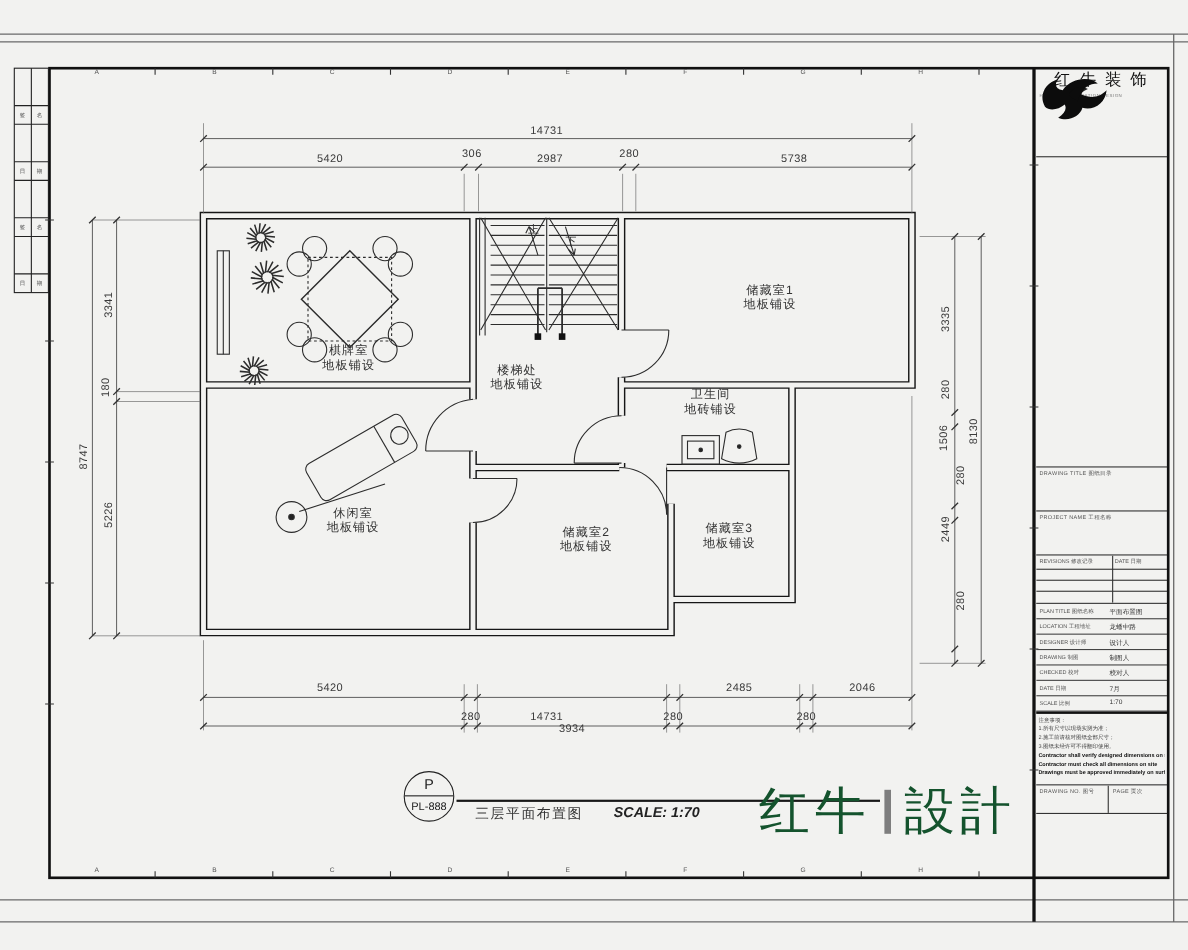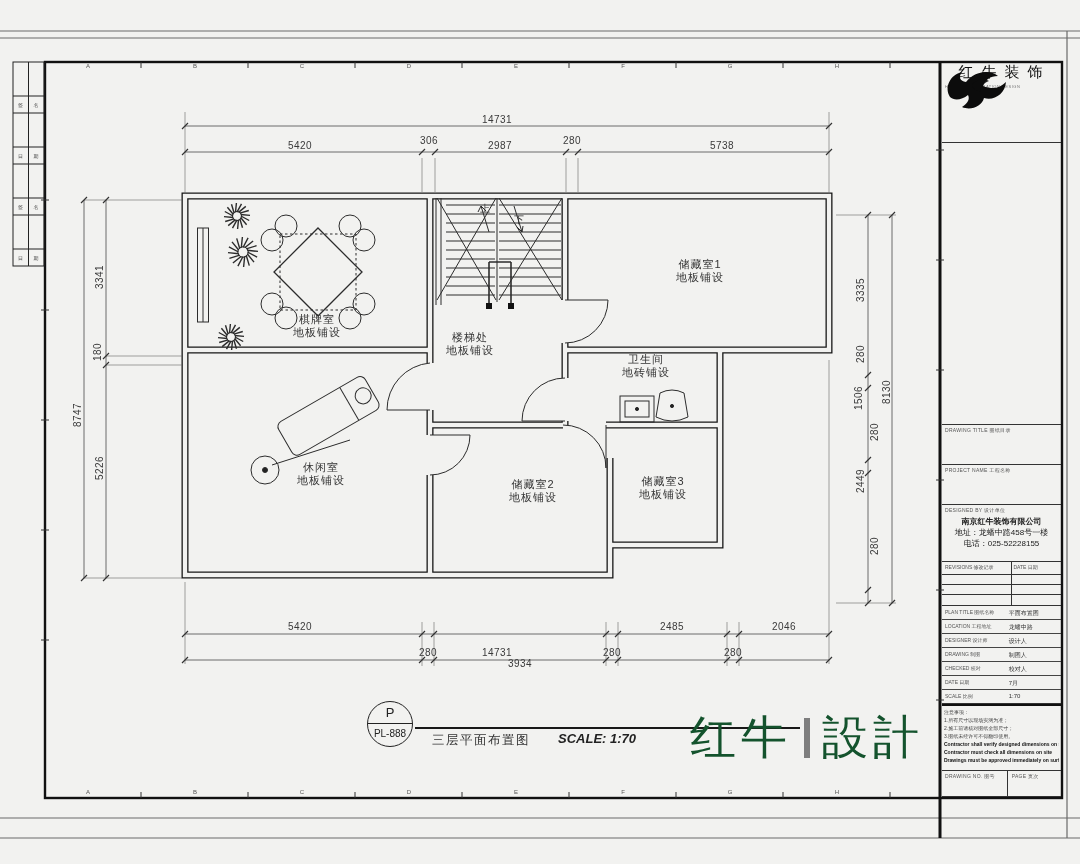--- a/index.html
+++ b/index.html
@@ -306,26 +306,20 @@
       <div class="logo-name">红牛装饰</div>
       <div class="logo-sub">HONGNIU DECORATION DESIGN</div>
     </div>
     <div class="sec tb-space"></div>
     <div class="sec tb-f">
       <div class="tb-label">DRAWING TITLE 图纸目录</div>
     </div>
     <div class="sec tb-f">
       <div class="tb-label">PROJECT NAME 工程名称</div>
     </div>
-    <div class="sec tb-company">
-      <div class="tb-label" style="text-align:left">DESIGNED BY 设计单位</div>
-      <div class="cline cname">南京红牛装饰有限公司</div>
-      <div class="cline">地址：龙蟠中路458号一楼</div>
-      <div class="cline">电话：025-52228155</div>
-    </div>
     <div class="sec tb-rev">
       <div class="rev-vline"></div>
       <div class="rev-hline" style="top:12px"></div>
       <div class="rev-hline" style="top:22px"></div>
       <div class="rev-hline" style="top:32px"></div>
       <div class="rev-hdr" style="left:3px">REVISIONS 修改记录</div>
       <div class="rev-hdr" style="left:60%">DATE 日期</div>
     </div>
     <div class="sec tb-rows" id="tb-rows">
         <div class="tb-row">

